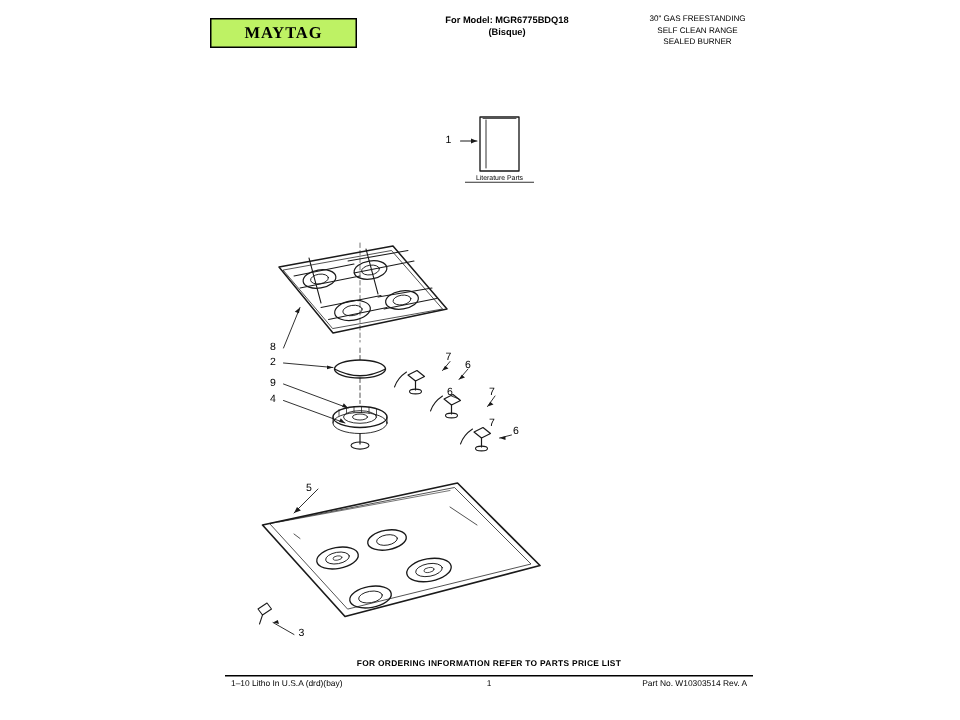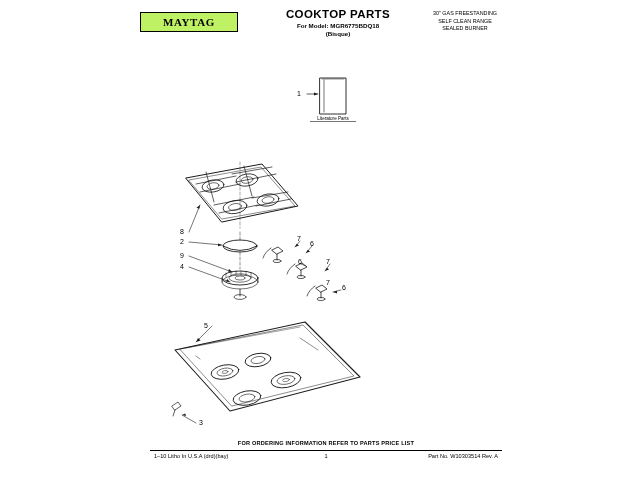--- a/index.html
+++ b/index.html
@@ -160,21 +160,20 @@
 </head>
 <body>
 
 <div class="page">
 
   <div class="header">
     <div class="logo-box">
       <div class="logo-text">MAYTAG</div>
     </div>
     <div class="title-block">
-      <div class="title-main">COOKTOP PARTS</div>
       <div class="title-sub">For Model: MGR6775BDQ18</div>
       <div class="title-sub2">(Bisque)</div>
     </div>
     <div class="spec-block">
       <div>30" GAS FREESTANDING</div>
       <div>SELF CLEAN RANGE</div>
       <div>SEALED BURNER</div>
     </div>
   </div>
 

